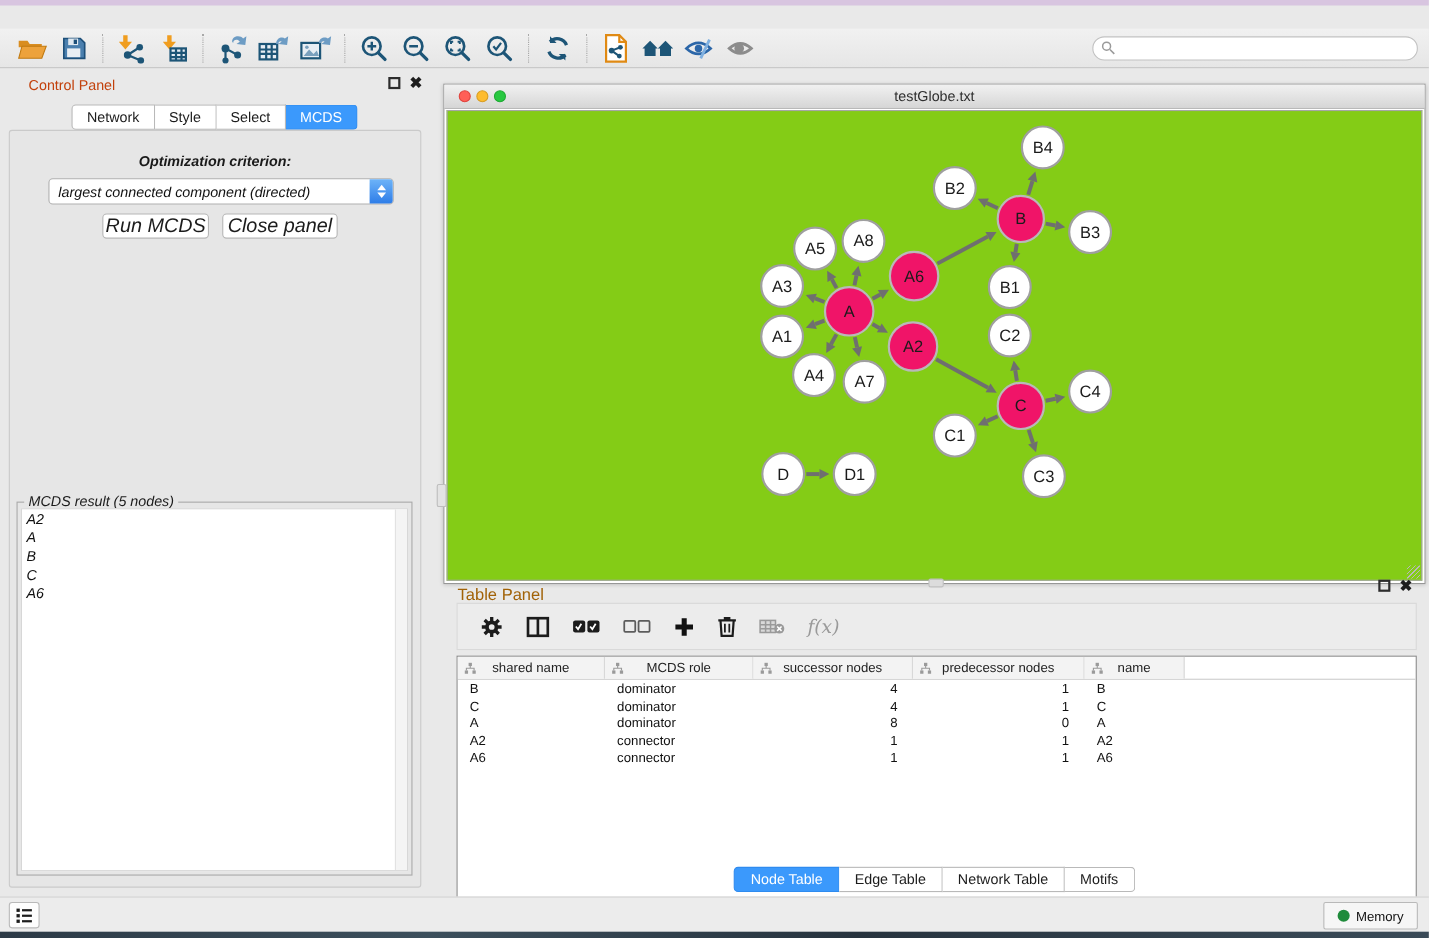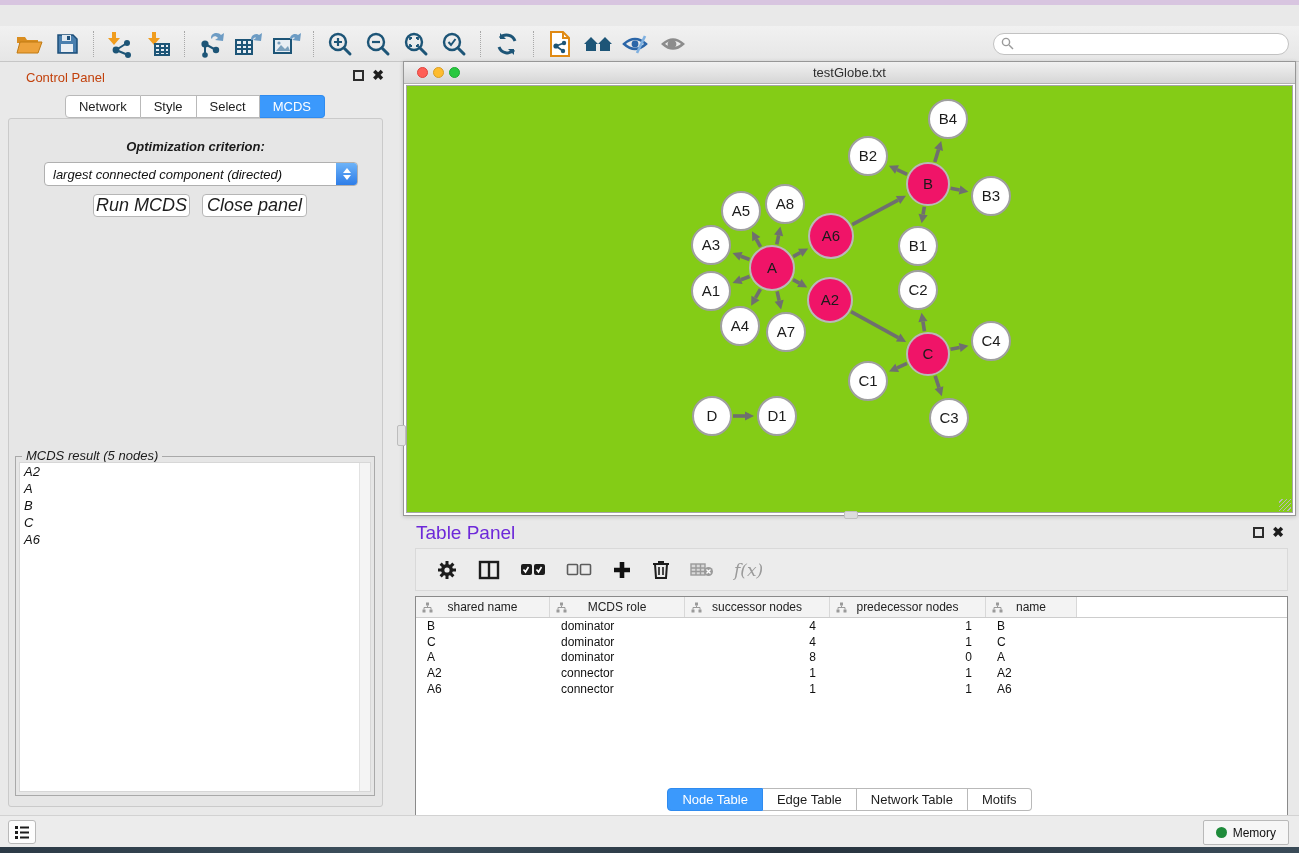--- a/index.html
+++ b/index.html
@@ -56,36 +56,36 @@
     font-size:18px; color:#1c1c1c; display:flex; align-items:center; justify-content:center; }
   .btn.run { left:84px; top:75px; width:97px; }
   .btn.closep { left:193px; top:75px; width:105px; }
   .fieldset { position:absolute; left:6px; right:7px; top:337px; bottom:10px; border:1px solid #a9a9a9; }
   .fieldset .legend { position:absolute; left:6px; top:-9px; background:#e6e6e6; padding:0 4px; font-size:13px; color:#1b1b1b; }
   .listbox { position:absolute; left:3px; right:3px; top:5px; bottom:3px; background:#fff; border:1px solid #d7d7d7; overflow:hidden; }
   .listbox .scrolltrack { position:absolute; right:0; top:0; width:11px; height:100%; background:#f4f4f4; border-left:1px solid #e2e2e2; }
   .list-item { font-size:13px; color:#111; padding:1px 0 1px 4px; line-height:15px; }
 
   
-  .net-window { position:absolute; left:403px; top:61px; width:893px; height:455px;
+  .net-window { position:absolute; left:403px; top:76px; width:893px; height:455px;
     background:#fff; border:1px solid #979797; box-shadow:0 1px 4px rgba(0,0,0,0.18); }
   .net-titlebar { position:absolute; left:0; top:0; width:100%; height:22px;
     background:linear-gradient(#f1f1f1,#d6d6d6); border-bottom:1px solid #b2b2b2; }
   .net-titlebar .lights { left:13px; top:5px; gap:5px; }
   .net-titlebar .light { width:11px; height:11px; }
   .net-titlebar .title { text-align:center; font-size:13px; line-height:21px; color:#2e2e2e; }
   .net-canvas { position:absolute; left:2px; right:2px; top:23px; bottom:2px; background:#84cc16; border:1px solid #a6a6a6; }
   .grip-left { position:absolute; left:-7px; top:363px; width:9px; height:21px; background:#e3e3e3; border:1px solid #bdbdbd; border-radius:2px; }
   .grip-bottom { position:absolute; left:440px; bottom:-4px; width:14px; height:8px; background:#dcdcdc; border:1px solid #c0c0c0; border-radius:2px; }
   .resize-grip { position:absolute; right:1px; bottom:1px; width:12px; height:12px;
     background:repeating-linear-gradient(135deg,transparent 0 2px,#b9b9b9 2px 3px); }
 
   
   .table-panel { position:absolute; left:403px; top:520px; width:893px; height:295px; }
-  .tp-title { position:absolute; left:13px; top:2px; font-size:19px; color:#6d28d9; }
+  .tp-title { position:absolute; left:13px; top:12px; font-size:15px; color:#a16207; }
   .table-panel .panel-icons { right:12px; top:7px; }
   .tp-toolbar { position:absolute; left:12px; right:8px; top:28px; height:43px; background:#ececec;
     border:1px solid #d9d9d9; display:flex; align-items:center; gap:20px; padding-left:20px; }
   .tp-tbtn { display:flex; align-items:center; justify-content:flex-start; }
   .fx-label { font-family:"DejaVu Serif", serif; font-style:italic; font-size:17px; color:#9a9a9a; }
   .data-table { position:absolute; left:12px; right:8px; top:76px; height:240px; background:#fff; border:1.5px solid #8a8a8a; overflow:hidden; }
   .thead { display:flex; height:21px; border-bottom:1px solid #cdcdcd; }
   .th { background:#f3f3f3; border-right:1px solid #d8d8d8; display:flex; align-items:center; justify-content:center; gap:5px; font-size:12px; color:#222; position:relative; }
   .th .hicon { position:absolute; left:6px; top:5px; }
   .trow { display:flex; height:15.8px; align-items:center; }

